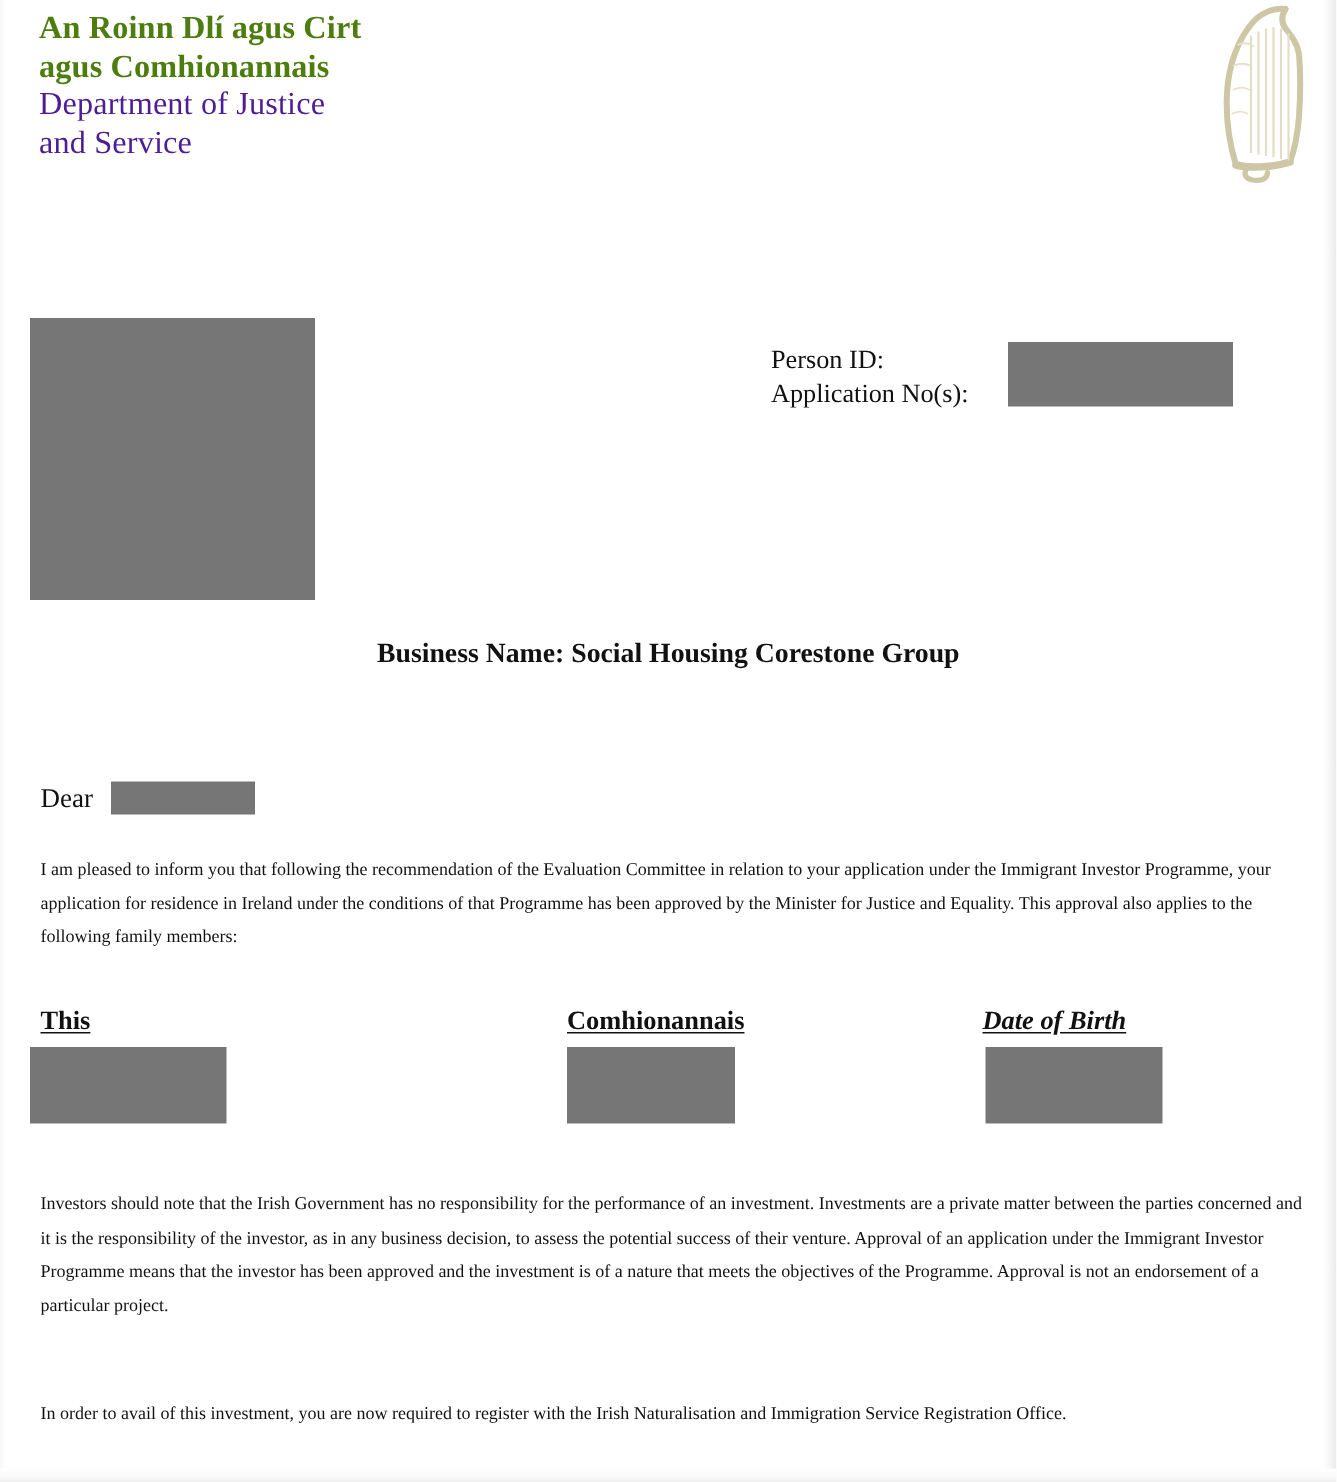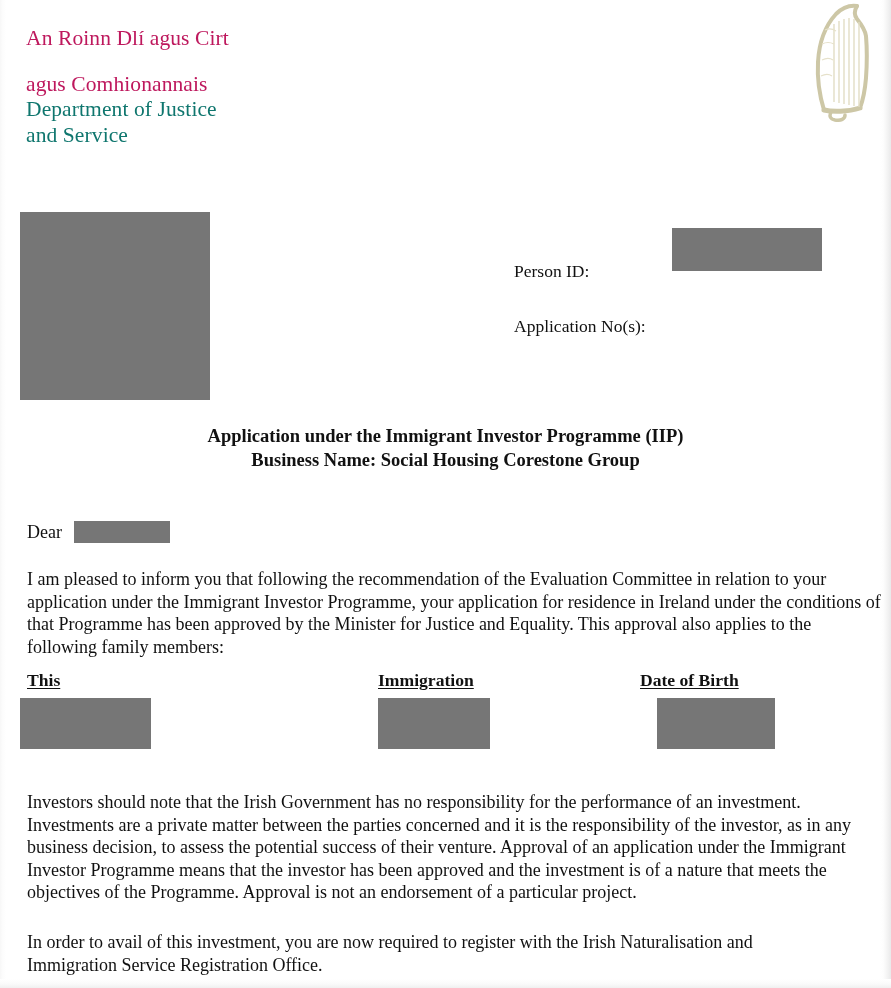--- a/index.html
+++ b/index.html
@@ -55,27 +55,26 @@
     width: 420px;
   }
   .lh-line {
     font-size: 21.5px;
     line-height: 25.5px;
     color: #20304a;
     letter-spacing: .1px;
     white-space: nowrap;
   }
   .lh-line.irish {
-    font-weight: normal;
-    color: #be185d;
-    margin-top: 20px;
+    font-weight: bold;
+    color: #4d7c0f;
   }
   .lh-line.english {
     font-weight: normal;
-    color: #0f766e;
+    color: #4c1d95;
   }
 
   .harp {
     position: absolute;
     right: 15px;
     top: 2px;
     width: 66px;
     height: 120px;
   }
 
@@ -92,21 +91,21 @@
   #redaction-dob        { left: 657px; top: 698px; width: 118px; height: 51px; }
 
   
   .reference-block {
     position: absolute;
     left: 514px;
     top: 228px;
     font-size: 17.5px;
     line-height: 23px;
   }
-  .ref-line { white-space: nowrap; margin-top: 32px; }
+  .ref-line { white-space: nowrap; }
 
   
   .subject-title {
     position: absolute;
     left: 0;
     top: 425px;
     width: 891px;
     text-align: center;
     font-weight: bold;
     font-size: 18.5px;
@@ -120,21 +119,21 @@
     left: 27px;
     top: 521px;
     font-size: 18px;
     line-height: 23px;
   }
 
   
   .body-para {
     position: absolute;
     left: 27px;
-    font-size: 18px;
+    font-size: 12px;
     line-height: 22.6px;
     text-align: left;
   }
   #para-approval  { top: 568px; width: 855px; }
   #para-liability { top: 775px; width: 850px; margin-top: 16px; }
   #para-register  { top: 931px; width: 820px; }
 
   
   .family-table {
     position: absolute;
@@ -147,21 +146,21 @@
     position: absolute;
     top: 0;
     font-weight: bold;
     font-size: 17.6px;
     text-decoration: underline;
     text-underline-offset: 2px;
     white-space: nowrap;
   }
   #col-head-name     { left: 0px; }
   #col-head-relation { left: 351px; }
-  #col-head-dob      { left: 613px; }
+  #col-head-dob      { left: 628px; font-style: italic; }
 </style>
 </head>
 <body>
 
 <div id="page">
 
   <div class="scan-edge-left"></div>
   <div class="scan-edge-right"></div>
   <div class="scan-edge-bottom"></div>
 
@@ -198,30 +197,29 @@
   <div class="redaction" id="redaction-name"></div>
   <div class="redaction" id="redaction-relation"></div>
   <div class="redaction" id="redaction-dob"></div>
 
   <div class="reference-block">
     <div class="ref-line">Person ID:</div>
     <div class="ref-line">Application No(s):</div>
   </div>
 
   <div class="subject-title">
-    <div class="st-line">Application under the Immigrant Investor Programme (IIP)</div>
     <div class="st-line">Business Name: Social Housing Corestone Group</div>
   </div>
 
   <div class="salutation">Dear</div>
 
   <div class="body-para" id="para-approval">I am pleased to inform you that following the recommendation of the Evaluation Committee in relation to your application under the Immigrant Investor Programme, your application for residence in Ireland under the conditions of that Programme has been approved by the Minister for Justice and Equality. This approval also applies to the following family members:</div>
 
   <div class="family-table">
     <div class="col-head" id="col-head-name">This</div>
-    <div class="col-head" id="col-head-relation">Immigration</div>
+    <div class="col-head" id="col-head-relation">Comhionannais</div>
     <div class="col-head" id="col-head-dob">Date of Birth</div>
   </div>
 
   <div class="body-para" id="para-liability">Investors should note that the Irish Government has no responsibility for the performance of an investment. Investments are a private matter between the parties concerned and it is the responsibility of the investor, as in any business decision, to assess the potential success of their venture. Approval of an application under the Immigrant Investor Programme means that the investor has been approved and the investment is of a nature that meets the objectives of the Programme. Approval is not an endorsement of a particular project.</div>
   <div class="body-para" id="para-register">In order to avail of this investment, you are now required to register with the Irish Naturalisation and Immigration Service Registration Office.</div>
 
 </div>
 
 </body></html>

